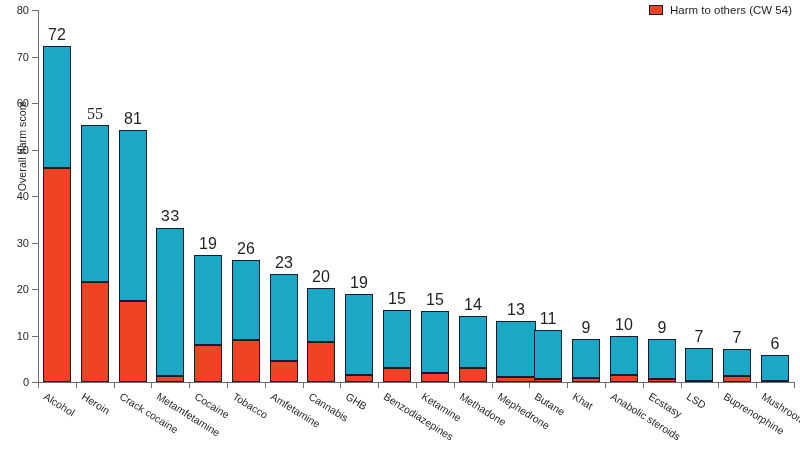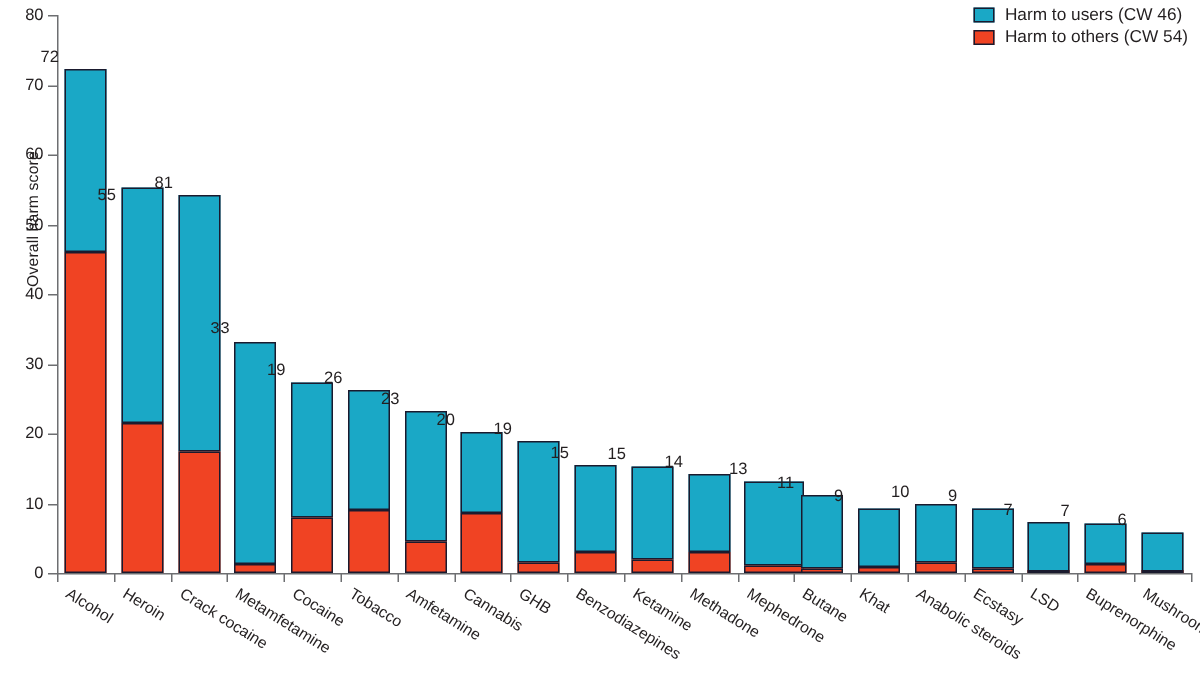--- a/index.html
+++ b/index.html
@@ -98,21 +98,22 @@
   }
   .seg-others {
     background: #f04323;
     bottom: 0;
   }
   .bar-value {
     position: absolute;
     width: 60px;
     left: 50%;
     transform: translateX(-50%);
-    font-size: 11px;
+    text-align: center;
+    font-size: 16px;
     color: #231f20;
     white-space: nowrap;
   }
 
   
   .x-label {
     position: absolute;
     top: 390px;
     font-size: 10.5px;
     color: #231f20;
@@ -220,21 +221,21 @@
     </div>
   <div id="bars">
       <div class="bar-group" style="left: 43px; width: 28px; height: 334.8px;">
         <div class="bar-seg seg-users" style="bottom: 213.9px; height: 121.9px;"></div>
         <div class="bar-seg seg-others" style="height: 213.9px;"></div>
         <div class="bar-value" style="bottom: 337.8px;">72</div>
       </div>
       <div class="bar-group" style="left: 81px; width: 28px; height: 255.75px;">
         <div class="bar-seg seg-users" style="bottom: 99.975px; height: 156.775px;"></div>
         <div class="bar-seg seg-others" style="height: 99.975px;"></div>
-        <div class="bar-value" style="bottom: 246px;">55</div>
+        <div class="bar-value" style="bottom: 259px; font-family: Liberation Serif, serif;">55</div>
       </div>
       <div class="bar-group" style="left: 119px; width: 28px; height: 251.1px;">
         <div class="bar-seg seg-users" style="bottom: 81.375px; height: 170.725px;"></div>
         <div class="bar-seg seg-others" style="height: 81.375px;"></div>
         <div class="bar-value" style="bottom: 254.1px;">81</div>
       </div>
       <div class="bar-group" style="left: 156px; width: 28px; height: 153.45px;">
         <div class="bar-seg seg-users" style="bottom: 6.045px; height: 148.405px;"></div>
         <div class="bar-seg seg-others" style="height: 6.045px;"></div>
         <div class="bar-value" style="bottom: 156.45px; font-family: Liberation Mono, monospace;">33</div>
@@ -338,22 +339,18 @@
       <div class="x-label" style="left: 577.1px;">Khat</div>
       <div class="x-label" style="left: 614.9px;">Anabolic steroids</div>
       <div class="x-label" style="left: 652.7px;">Ecstasy</div>
       <div class="x-label" style="left: 690.5px;">LSD</div>
       <div class="x-label" style="left: 728.3px;">Buprenorphine</div>
       <div class="x-label" style="left: 766.1px;">Mushrooms</div>
     </div>
 
   <div class="legend">
     <div class="legend-row">
-      <span class="legend-swatch" style="background:#1aa8c6"></span>
-      <span class="legend-label">Harm to users (CW 46)</span>
-    </div>
-    <div class="legend-row">
       <span class="legend-swatch" style="background:#f04323"></span>
       <span class="legend-label">Harm to others (CW 54)</span>
     </div>
   </div>
 
 </div>
 
 </body></html>

